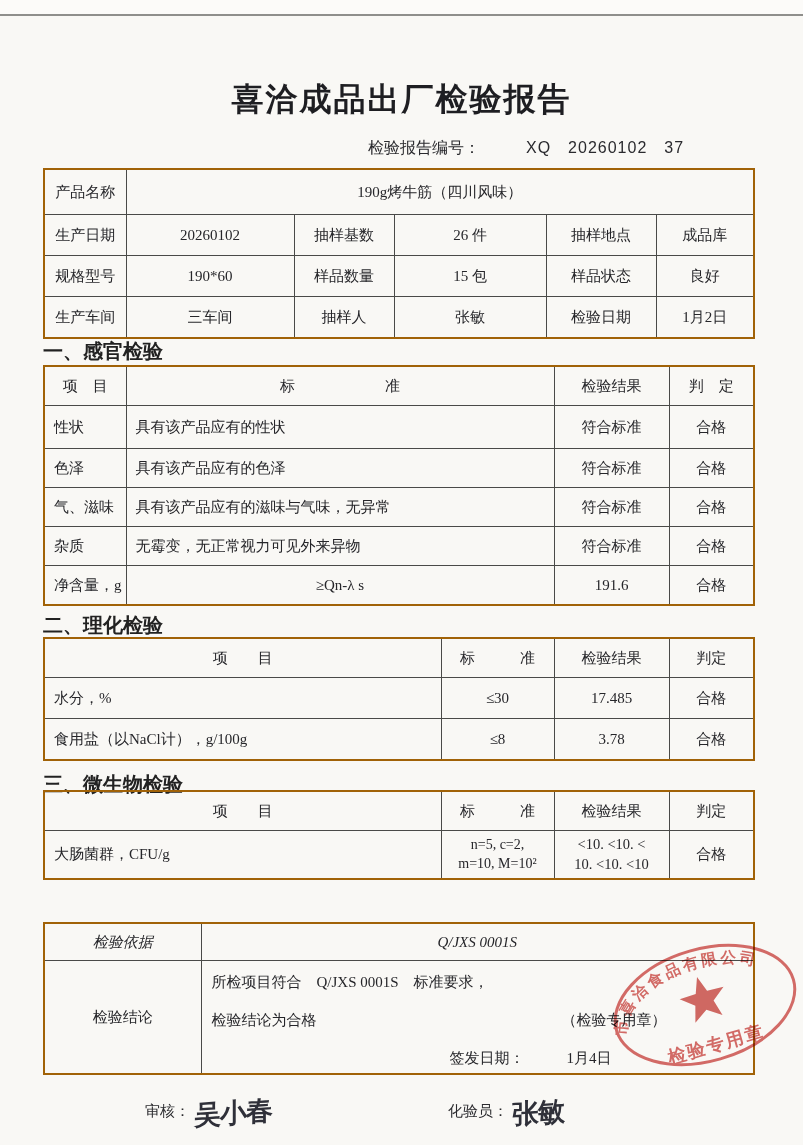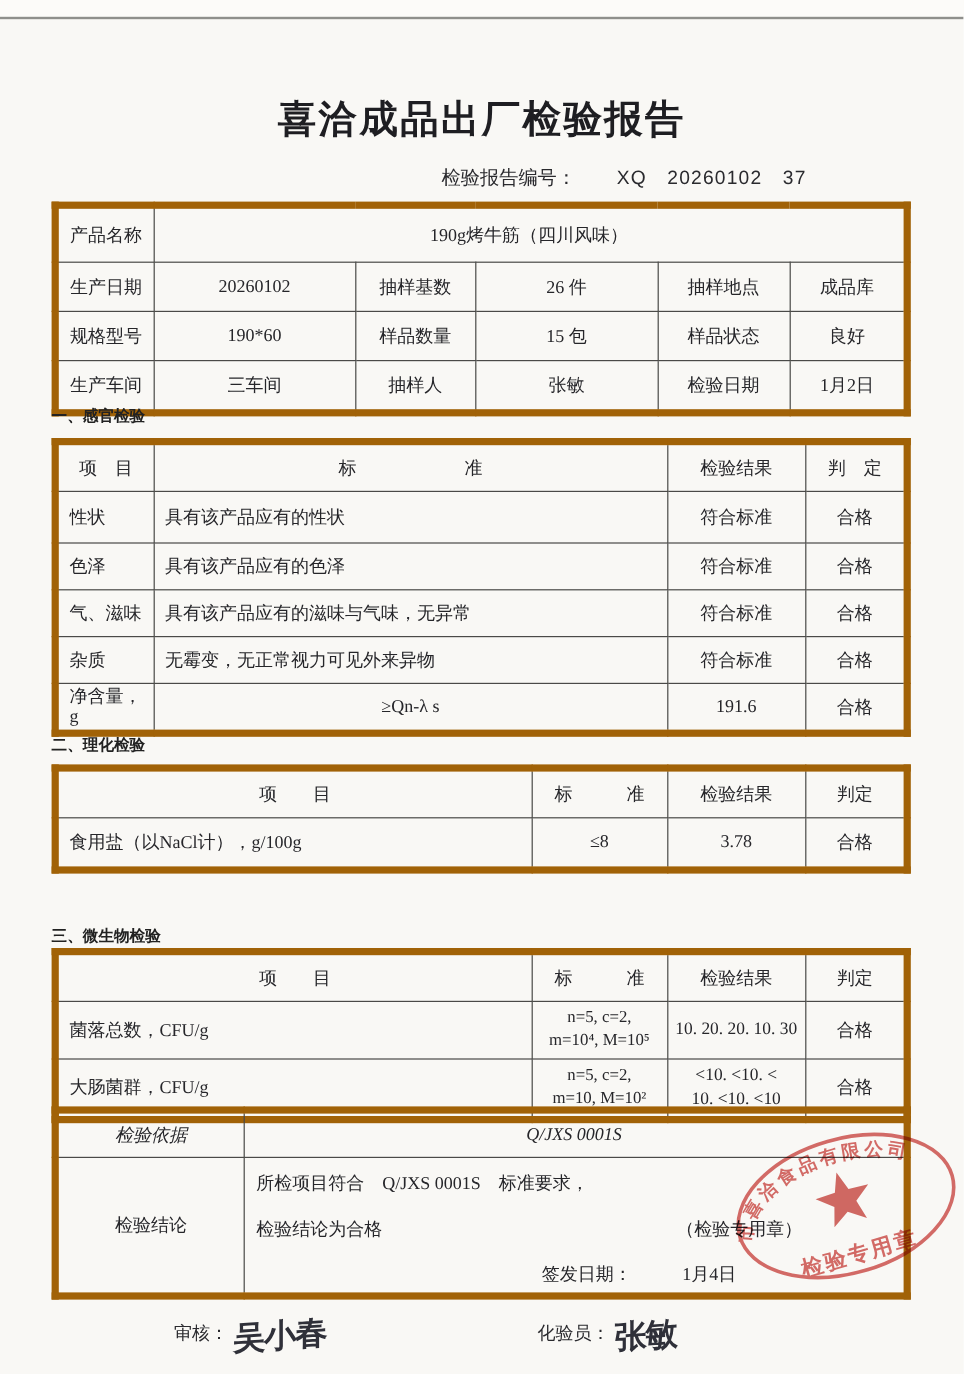--- a/index.html
+++ b/index.html
@@ -11,32 +11,32 @@
   }
   .scan-line{position:absolute;top:14px;left:0;width:803px;height:2px;background:#8f8f8c;}
   .scan-line2{position:absolute;top:0;left:0;width:803px;height:14px;background:#fcfbf9;}
 
   .title{position:absolute;top:78px;left:0;width:803px;text-align:center;
     font-family:"Liberation Sans","DejaVu Sans",sans-serif;
     font-size:32px;font-weight:bold;letter-spacing:2px;color:#1e1e22;}
   .report-line{position:absolute;top:138px;left:368px;
     font-family:"Liberation Sans","DejaVu Sans",sans-serif;
     font-size:16px;color:#2a2a2e;}
-  .report-line .lbl{margin-right:34px;}
+  .report-line .lbl{margin-right:46px;}
   .report-line .val{letter-spacing:1px;}
 
   table{border-collapse:collapse;table-layout:fixed;position:absolute;left:43px;width:710px;
     font-size:15px;color:#26262a;}
   table,td{border:1px solid #4a4a48;}
   table{border:2px solid #39393б;}
-  table{border:6px solid #a16207;}
+  table{border:2px solid #a16207;}
   td{padding:0 4px;vertical-align:middle;text-align:center;overflow:hidden;}
   td.left{text-align:left;padding-left:9px;}
 
-  .sec-head{position:absolute;left:43px;font-size:13px;font-weight:bold;color:#222;}
+  .sec-head{position:absolute;left:43px;font-size:20px;font-weight:bold;color:#222;}
 
   #tbl-info{top:168px;}
   #tbl-info td{height:40px;}
   #tbl-info tr.r1 td{height:44px;}
 
   #tbl-sensory{top:365px;}
   #tbl-sensory td{height:38px;}
   #tbl-sensory tr.hdr td{height:38px;}
   #tbl-sensory tr.r1 td{height:42px;}
 
@@ -180,20 +180,26 @@
       <col style="width:85px">
     </colgroup>
   <tbody>
       <tr class="hdr">
     <td>项　　目</td>
     <td>标　　　准</td>
     <td>检验结果</td>
     <td>判定</td>
   </tr>
   <tr>
+    <td class="left">水分，%</td>
+    <td>≤30</td>
+    <td>17.485</td>
+    <td>合格</td>
+  </tr>
+  <tr>
     <td class="left">食用盐（以NaCl计），g/100g</td>
     <td>≤8</td>
     <td>3.78</td>
     <td>合格</td>
   </tr>
 </tbody>
   </table>
 
 <div class="sec-head" style="top:771px">三、微生物检验</div>
 
@@ -203,29 +209,20 @@
       <col style="width:113px">
       <col style="width:115px">
       <col style="width:85px">
     </colgroup>
   <tbody>
       <tr class="hdr">
     <td>项　　目</td>
     <td>标　　　准</td>
     <td>检验结果</td>
     <td>判定</td>
-  </tr>
-  <tr>
-    <td class="left">菌落总数，CFU/g</td>
-    <td class="std2">
-      <div>n=5, c=2,</div>
-      <div>m=10⁴, M=10⁵</div>
-    </td>
-    <td class="res2">10. 20. 20. 10. 30</td>
-    <td>合格</td>
   </tr>
   <tr>
     <td class="left">大肠菌群，CFU/g</td>
     <td class="std2">
       <div>n=5, c=2,</div>
       <div>m=10, M=10²</div>
     </td>
     <td class="res2">
       <div>&lt;10. &lt;10. &lt;</div>
       <div>10. &lt;10. &lt;10</div>

